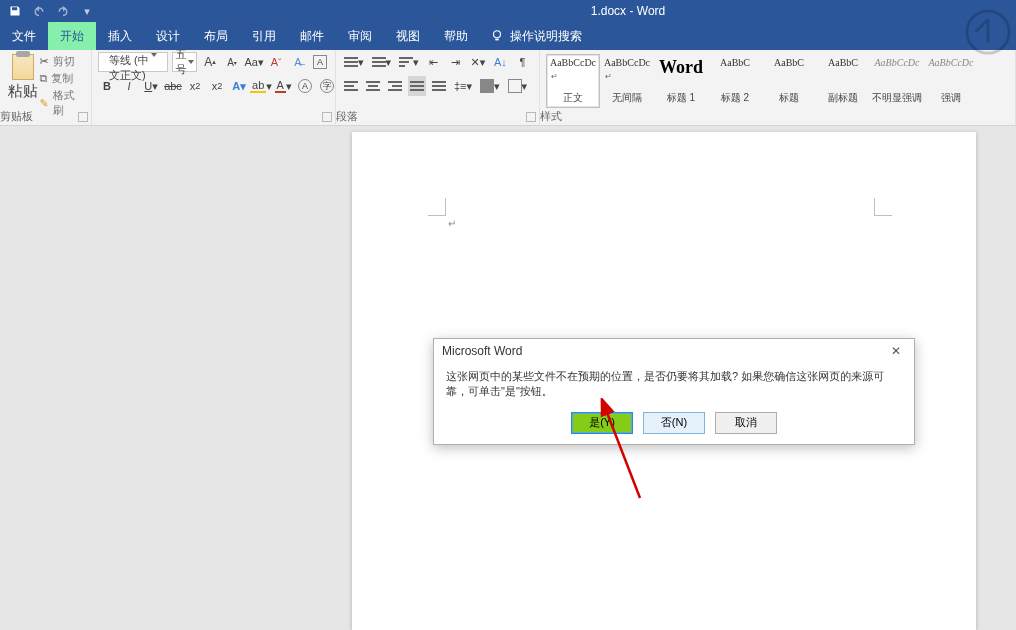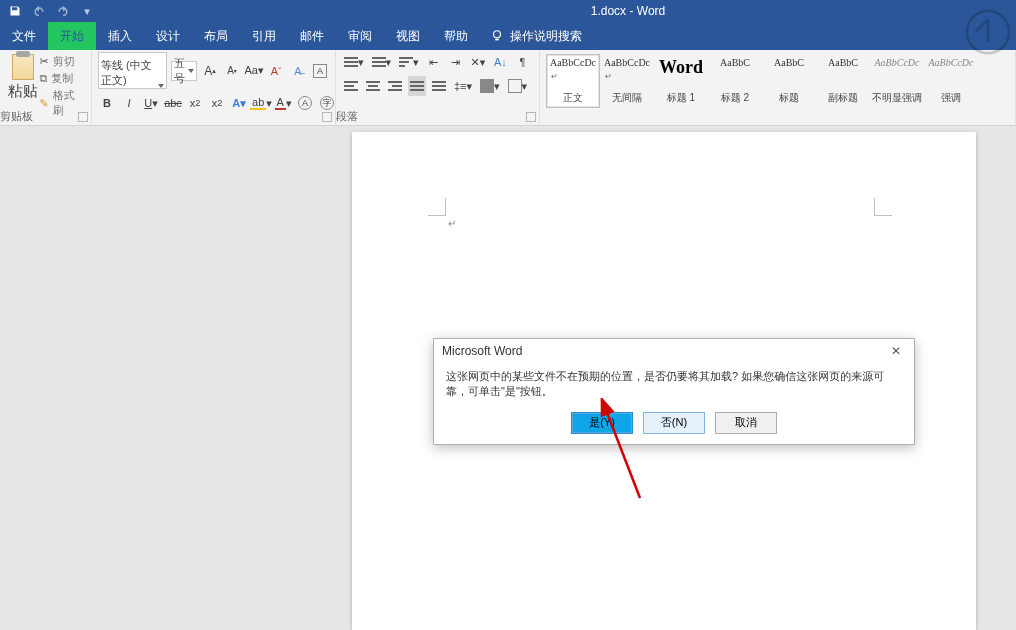--- a/index.html
+++ b/index.html
@@ -7,21 +7,21 @@
 
   
   .titlebar { height: 22px; background: #2b579a; display: flex; align-items: center; color: #fff; font-size: 11px; }
   .titlebar .qat { display: flex; align-items: center; gap: 10px; padding-left: 8px; }
   .titlebar .qat .ico { width: 14px; height: 14px; display: inline-flex; align-items: center; justify-content: center; }
   .titlebar .doc { position: absolute; left: 50%; transform: translateX(-50%); margin-left: 120px; font-size: 12px; }
 
   
   .tabs { height: 28px; background: #2b579a; display: flex; align-items: stretch; color: #fff; font-size: 12px; }
   .tab { padding: 0 12px; display: flex; align-items: center; cursor: pointer; }
-  .tab.active { background: #22c55e; color: #2b579a; }
+  .tab.active { background: #86efac; color: #2b579a; }
   .tell { display: flex; align-items: center; gap: 6px; padding: 0 10px; }
   .bulb { width: 14px; height: 14px; }
 
   
   .ribbon { height: 76px; background: #f3f3f3; border-bottom: 1px solid #d4d4d4; display: flex; font-size: 11px; color: #444; }
   .group { border-right: 1px solid #e1e1e1; position: relative; padding: 2px 6px 0 6px; display: flex; flex-direction: column; }
   .group-label { position: absolute; bottom: 1px; left: 0; right: 0; font-size: 11px; color: #666; }
   .group .dl { position: absolute; right: 3px; bottom: 3px; width: 10px; height: 10px; border: 1px solid #b8b8b8; }
   .row { display: flex; align-items: center; gap: 4px; }
   .btn { display: inline-flex; align-items: center; justify-content: center; height: 20px; min-width: 18px; padding: 0 2px; color: #444; }
@@ -30,21 +30,21 @@
   .clip { width: 92px; }
   .paste { width: 34px; height: 54px; display: flex; flex-direction: column; align-items: center; justify-content: flex-start; padding-top: 2px; }
   .paste .picon { width: 22px; height: 26px; border: 1px solid #cfa96b; background: linear-gradient(#f7e7c0,#f3d89a); position: relative; }
   .paste .picon::after { content: ""; position: absolute; left: 3px; top: -4px; width: 14px; height: 6px; background: #a7a7a7; border-radius: 2px; }
   .clip-rows { display: flex; flex-direction: column; gap: 2px; padding-top: 2px; font-size: 11px; }
   .clip-rows .citem { display: flex; align-items: center; gap: 4px; color: #777; }
   .clip-rows .scissor { color: #555; }
 
   
   .font { width: 244px; }
-  .fontname { width: 100px; height: 37px; border: 1px solid #c9c9c9; background: #fff; font-size: 11px; padding: 0 2px; display: flex; align-items: flex-end; justify-content: space-between; }
+  .fontname { width: 100px; height: 20px; border: 1px solid #c9c9c9; background: #fff; font-size: 11px; padding: 0 10px; display: flex; align-items: flex-start; justify-content: space-between; }
   .fontsize { width: 36px; height: 20px; border: 1px solid #c9c9c9; background: #fff; font-size: 11px; padding: 0 2px; display: flex; align-items: center; justify-content: space-between; }
   .caret { width: 0; height: 0; border-left: 3px solid transparent; border-right: 3px solid transparent; border-top: 4px solid #666; }
   .font .row2 { margin-top: 4px; }
   .und { border-bottom: 2px solid #c0392b; }
   .undy { border-bottom: 2px solid #f1c40f; }
   .box { width: 14px; height: 14px; border: 1px solid #888; }
 
   
   .para { width: 204px; }
   .lines { display: inline-flex; flex-direction: column; gap: 2px; }
@@ -70,21 +70,21 @@
   .crop.tr { right: 84px; top: 66px; border-left: none; border-bottom: none; transform: rotate(180deg); }
   .cursor { position: absolute; left: 96px; top: 86px; font-size: 10px; color: #888; }
 
   
   .dialog { position: absolute; left: 433px; top: 338px; width: 482px; background: #fff; border: 1px solid #b0b0b0; box-shadow: 0 3px 12px rgba(0,0,0,0.25); }
   .dlg-title { height: 24px; display: flex; align-items: center; justify-content: space-between; padding: 0 8px; font-size: 12px; color: #333; }
   .dlg-close { width: 20px; text-align: center; color: #555; cursor: pointer; }
   .dlg-body { padding: 6px 12px 4px; font-size: 11px; color: #333; line-height: 1.4; }
   .dlg-btns { display: flex; justify-content: center; gap: 10px; padding: 8px 0 10px; }
   .dlg-btn { width: 62px; height: 22px; font-size: 11px; border: 1px solid #adadad; background: #f0f0f0; display: flex; align-items: center; justify-content: center; cursor: pointer; }
-  .dlg-btn.primary { background: #0ea5e9; border-color: #2a8dd4; box-shadow: 0 0 0 1px #5aa7de inset; }
+  .dlg-btn.primary { background: #84cc16; border-color: #2a8dd4; box-shadow: 0 0 0 1px #5aa7de inset; }
   .dlg-btn.no { background: #e5f1fb; border-color: #7eb4e0; }
 
   
   .arrow { position: absolute; pointer-events: none; }
 
   
   .water { position: absolute; right: 4px; top: 8px; width: 48px; height: 48px; opacity: 0.18; }
 
 </style>
 </head>
@@ -303,20 +303,21 @@
         </div>
         <div class="style-item">
           <div class="prev small ital">AaBbCcDc</div>
           <div class="lbl">不明显强调</div>
         </div>
         <div class="style-item">
           <div class="prev small ital">AaBbCcDc</div>
           <div class="lbl">强调</div>
         </div>
       </div>
+    <div class="group-label">样式</div>
   </div>
 
 </div>
 
 <div class="workspace">
   <div class="page">
     <div class="crop tl"></div>
     <div class="crop tr"></div>
     <div class="cursor">↵</div>
   </div>

